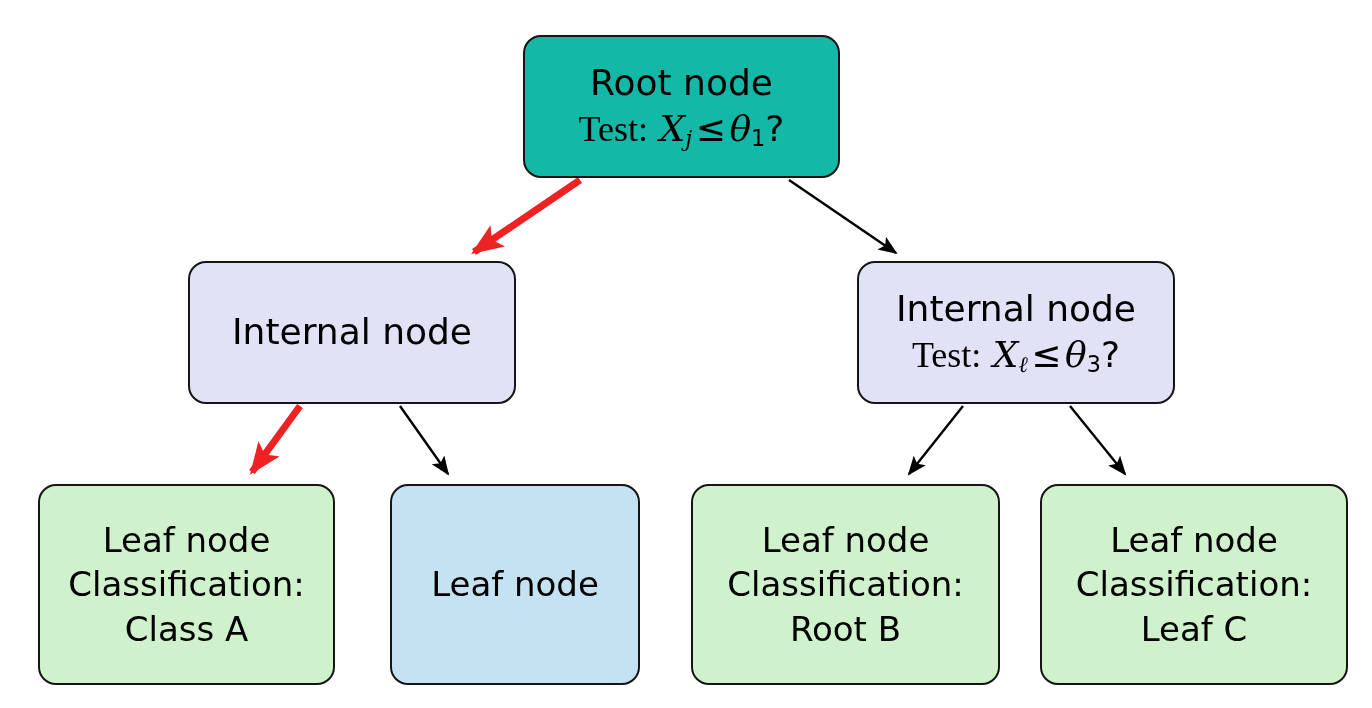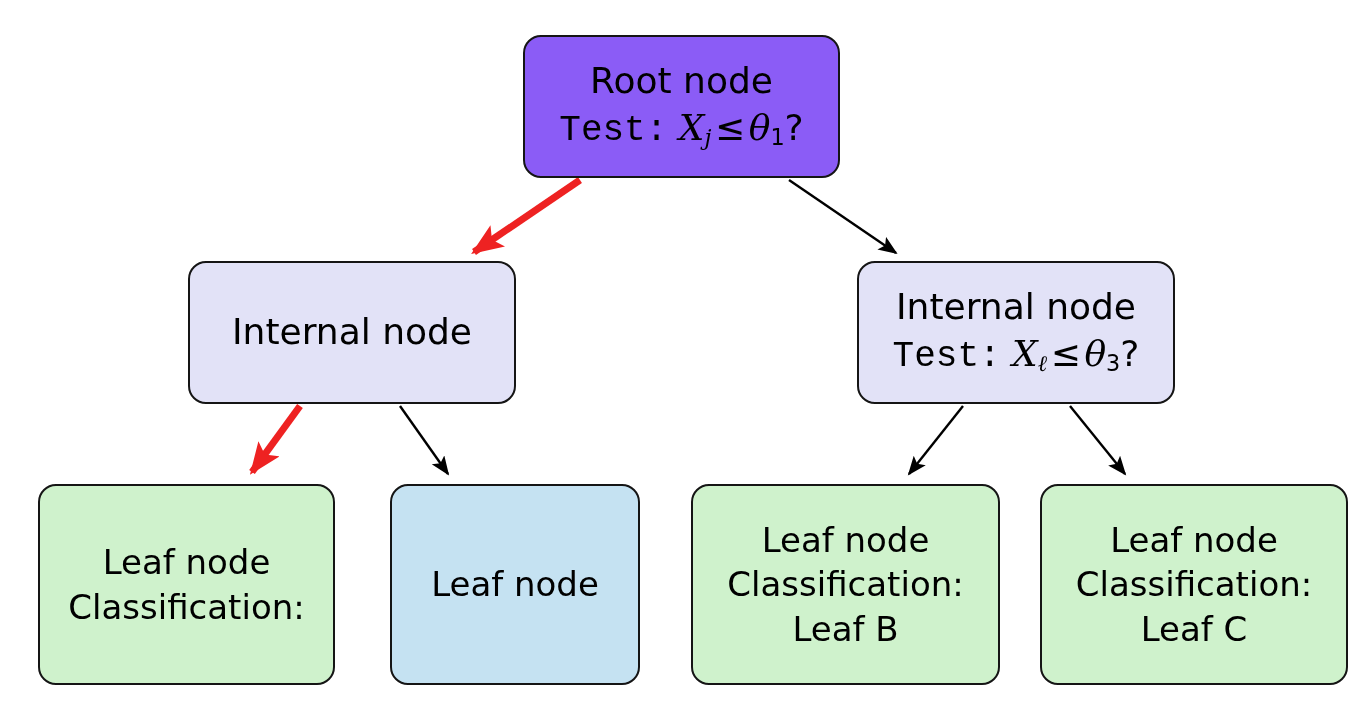--- a/index.html
+++ b/index.html
@@ -36,21 +36,21 @@
     z-index: 5;
   }
   .node .line {
     display: block;
     white-space: nowrap;
     line-height: 1.30;
   }
   
   #node-root {
     left: 523px; top: 35px; width: 317px; height: 143px;
-    background: #8b5cf6;
+    background: #14b8a6;
     font-size: 36px;
   }
   #node-internal-left {
     left: 188px; top: 261px; width: 328px; height: 143px;
     background: #e2e2f7;
     font-size: 36px;
   }
   #node-internal-right {
     left: 857px; top: 261px; width: 318px; height: 143px;
     background: #e2e2f7;
@@ -96,21 +96,21 @@
   }
   .math .num {
     font-style: normal;
     font-family: "DejaVu Sans", sans-serif;
   }
   .qmark {
     font-family: "DejaVu Sans", sans-serif;
     font-style: normal;
   }
   .testlabel {
-    font-family: Liberation Mono, monospace;
+    font-family: Liberation Serif, serif;
     font-style: normal;
   }
 </style>
 </head>
 <body>
 
 <div id="canvas">
 
   <svg id="edges" viewBox="0 0 1372 708" xmlns="http://www.w3.org/2000/svg">
     <defs>
@@ -145,30 +145,31 @@
   </div>
 
   <div class="node" id="node-internal-right">
     <span class="line">Internal node</span>
     <span class="line"><span class="testlabel">Test:</span>&nbsp;<span class="math"><span class="var">X</span><sub>ℓ</sub><span class="op">≤</span><span>θ</span><sub class="num">3</sub></span><span class="qmark">?</span></span>
   </div>
 
   <div class="node" id="node-leaf-a">
     <span class="line">Leaf node</span>
     <span class="line">Classification:</span>
+    <span class="line">Class A</span>
   </div>
 
   <div class="node" id="node-leaf-reg">
     <span class="line">Leaf node</span>
   </div>
 
   <div class="node" id="node-leaf-b">
     <span class="line">Leaf node</span>
     <span class="line">Classification:</span>
-    <span class="line">Leaf B</span>
+    <span class="line">Root B</span>
   </div>
 
   <div class="node" id="node-leaf-c">
     <span class="line">Leaf node</span>
     <span class="line">Classification:</span>
     <span class="line">Leaf C</span>
   </div>
 
 </div>
 

